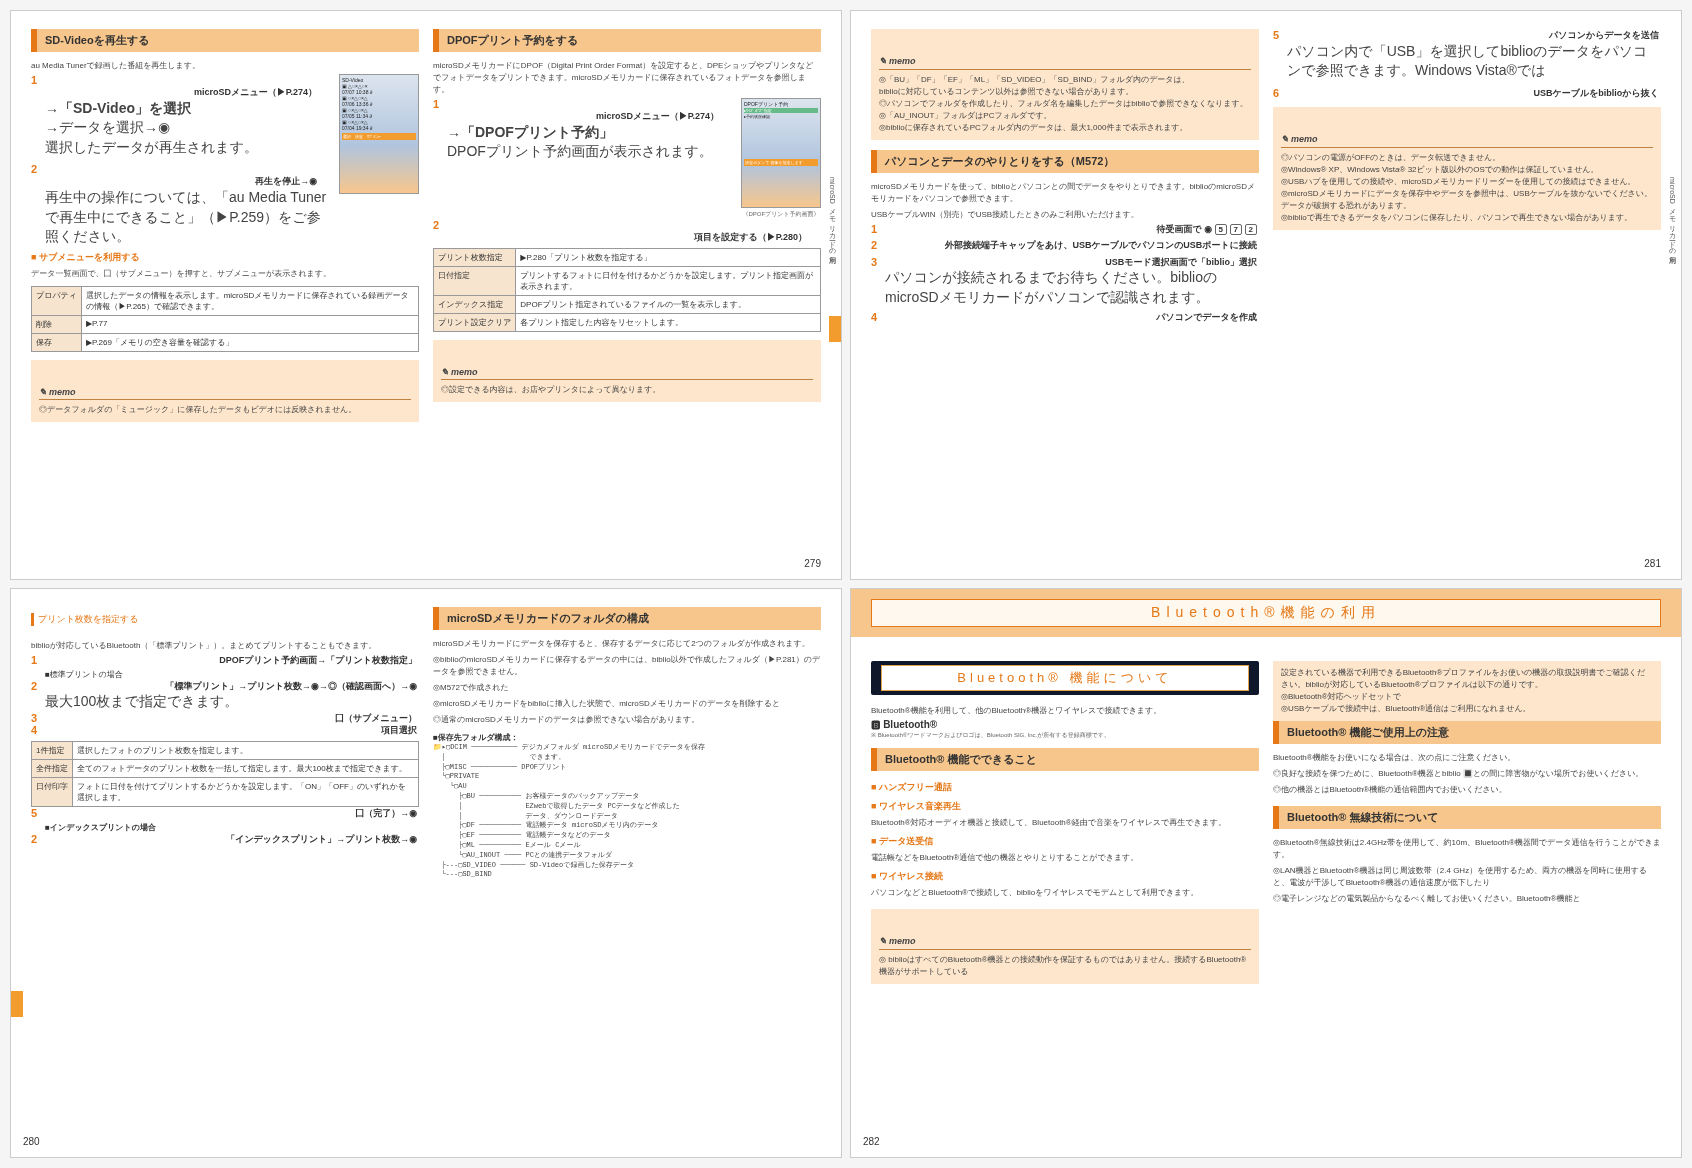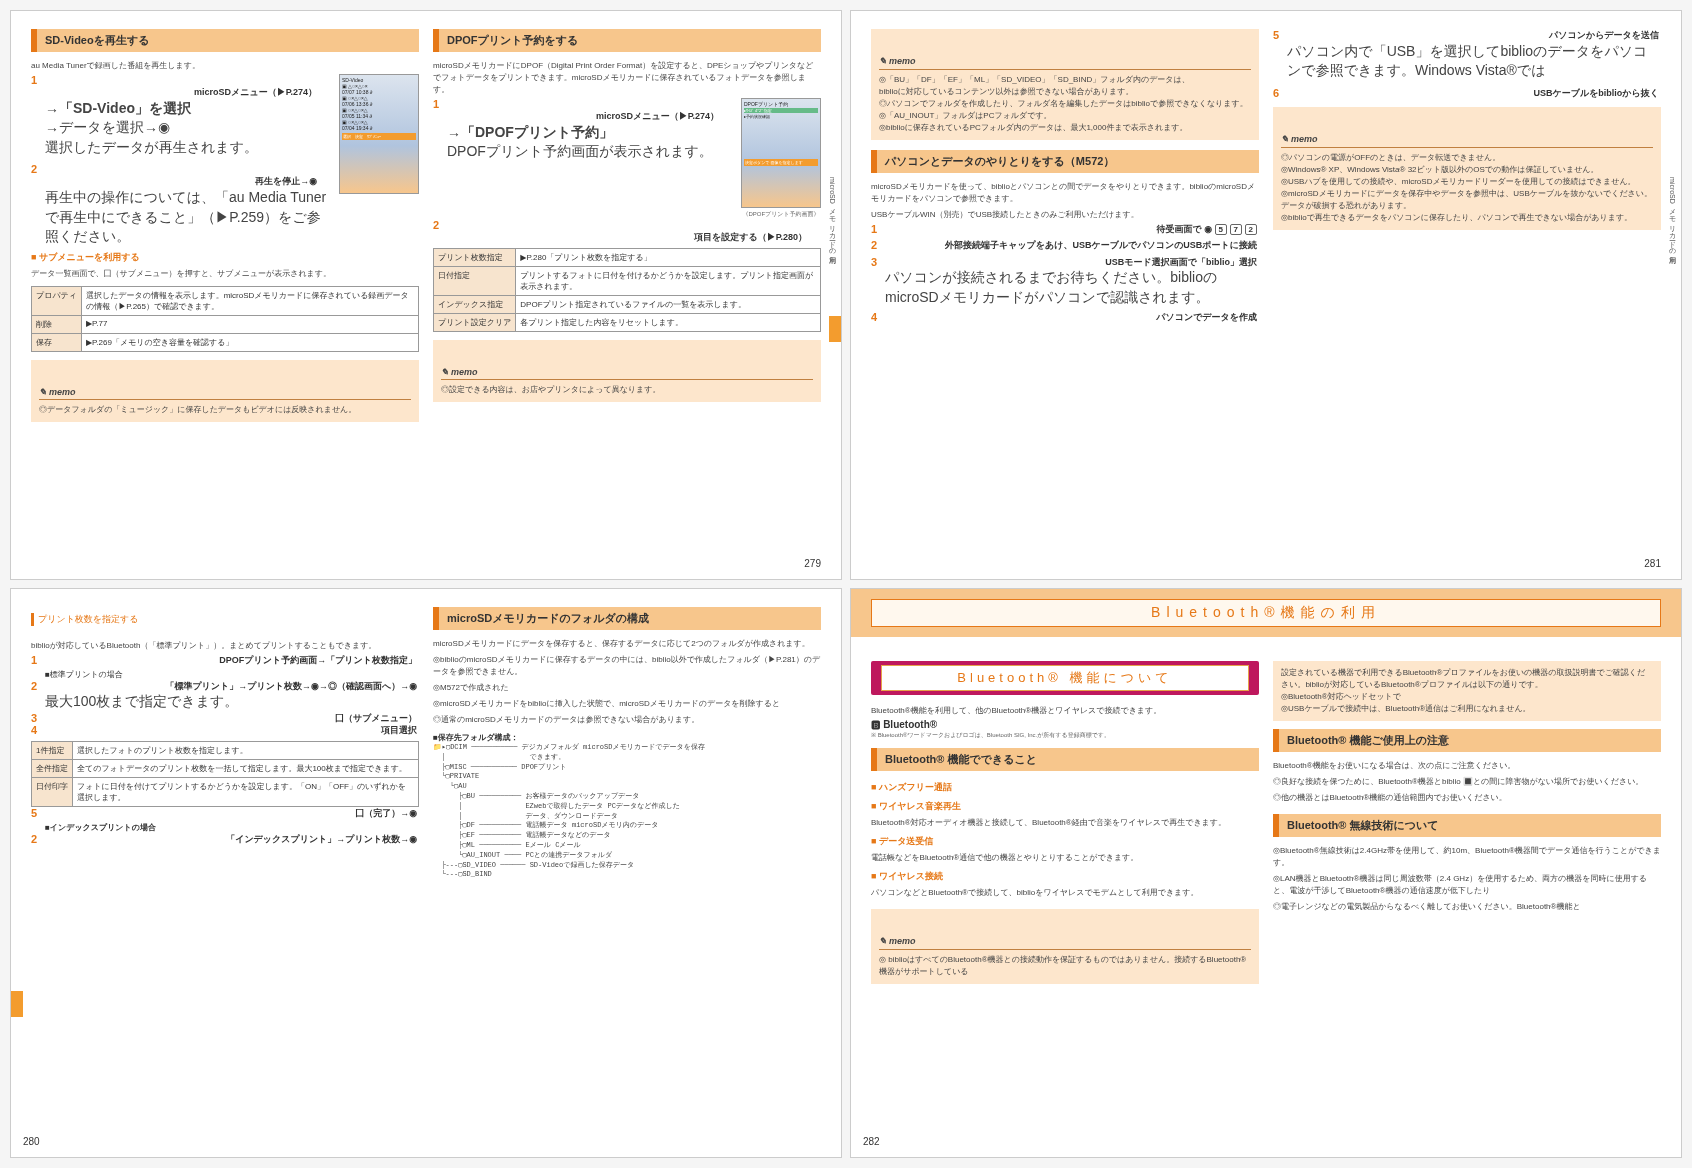--- a/index.html
+++ b/index.html
@@ -126,21 +126,21 @@
     border: 1px solid #999;
     background: linear-gradient(180deg,#dce4ee 0%, #b0c4de 60%, #f7c68c 100%);
     width: 80px;
     height: 120px;
     font-size: 5px;
     padding: 2px;
     color: #222;
   }
   .caption { font-size: 6px; color: #666; text-align: center; margin-top: 2px;}
   .section-box {
-    background: #be185d;
+    background: #0f172a;
     padding: 4px 10px;
     margin-bottom: 8px;
     border-radius: 2px;
   }
   .section-box .inner-white {
     background: #fff;
     border: 1px solid #e6a24a;
     padding: 3px 8px;
     text-align: center;
     font-size: 13px;
@@ -412,21 +412,21 @@
         <div>◎ biblioはすべてのBluetooth®機器との接続動作を保証するものではありません。接続するBluetooth®機器がサポートしている</div>
       </div>
     </div>
 
     <div class="col">
       <div class="memo-box" style="margin-top:0;">
         <div>設定されている機器で利用できるBluetooth®プロファイルをお使いの機器の取扱説明書でご確認ください。biblioが対応しているBluetooth®プロファイルは以下の通りです。</div>
         <div>◎Bluetooth®対応ヘッドセットで</div>
         <div>◎USBケーブルで接続中は、Bluetooth®通信はご利用になれません。</div>
       </div>
-      <div class="section-header border-left" style="margin-top:8px;">Bluetooth® 機能ご使用上の注意</div>
+      <div class="section-header border-left" style="">Bluetooth® 機能ご使用上の注意</div>
       <div class="body-text">Bluetooth®機能をお使いになる場合は、次の点にご注意ください。</div>
       <div class="body-text">◎良好な接続を保つために、Bluetooth®機器とbiblio 🔳との間に障害物がない場所でお使いください。</div>
       <div class="body-text">◎他の機器とはBluetooth®機能の通信範囲内でお使いください。</div>
       <div class="section-header border-left" style="margin-top:8px;">Bluetooth® 無線技術について</div>
       <div class="body-text">◎Bluetooth®無線技術は2.4GHz帯を使用して、約10m、Bluetooth®機器間でデータ通信を行うことができます。</div>
       <div class="body-text">◎LAN機器とBluetooth®機器は同じ周波数帯（2.4 GHz）を使用するため、両方の機器を同時に使用すると、電波が干渉してBluetooth®機器の通信速度が低下したり</div>
       <div class="body-text">◎電子レンジなどの電気製品からなるべく離してお使いください。Bluetooth®機能と</div>
     </div>
   </div>
   <div class="page-num-left">282</div>

